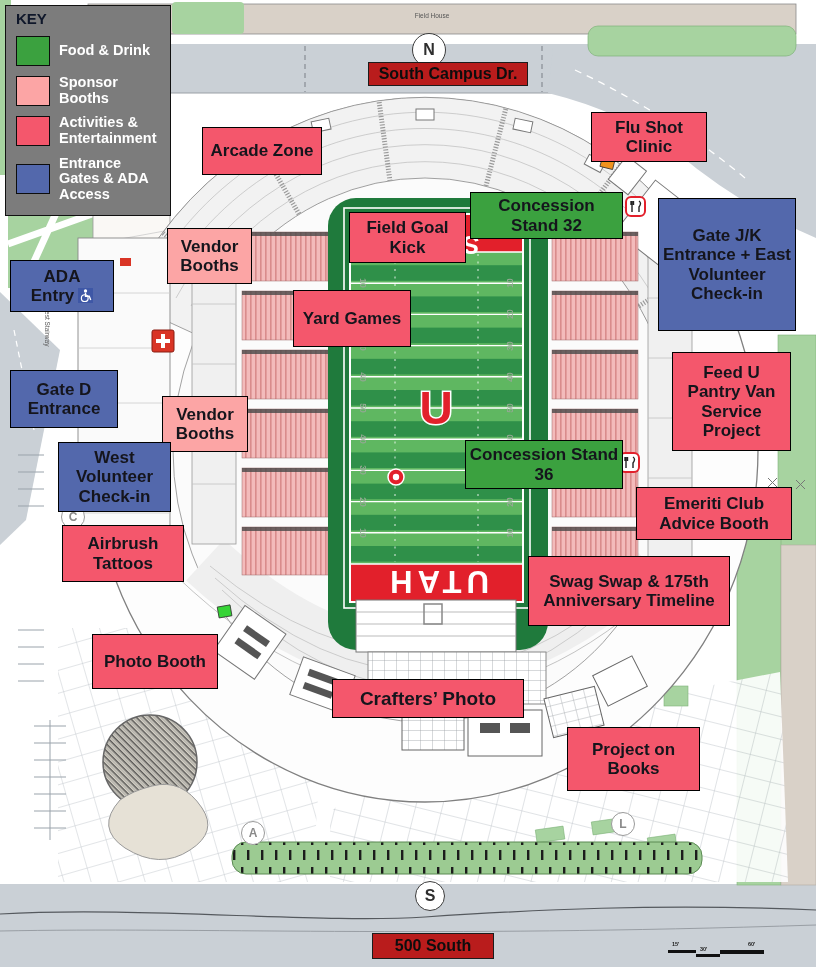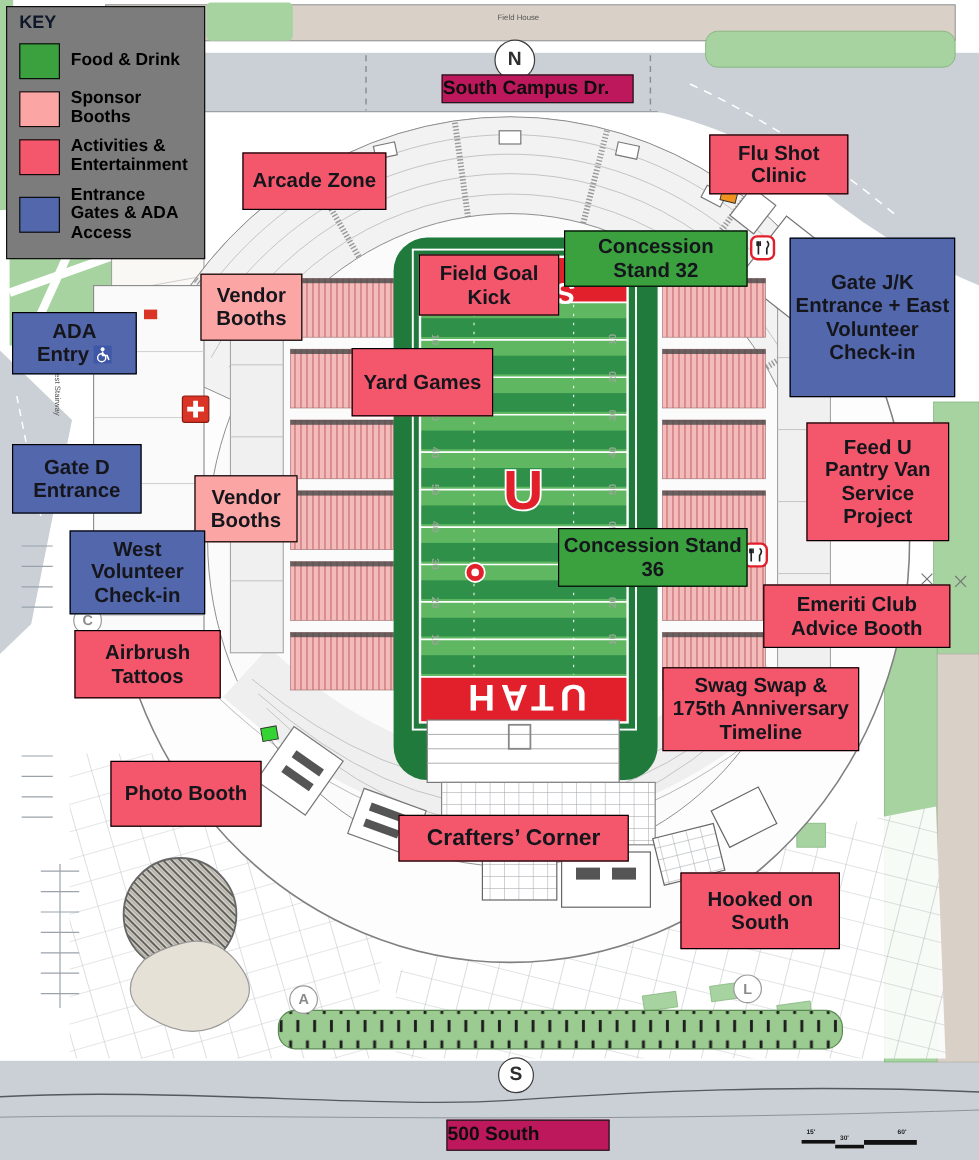--- a/index.html
+++ b/index.html
@@ -14,32 +14,32 @@
   .activity{background:#F4576C}
   .food{background:#3BA13F}
   .sponsor{background:#fca5a5}
   .entrance{background:#5368AC}
 
   .marker{position:absolute;background:#fff;border:1.7px solid #3c3c3c;border-radius:50%;
           display:flex;align-items:center;justify-content:center;font-weight:bold;color:#2e2e2e;
           box-sizing:border-box;font-size:16px}
   .m-sm{border-color:#9a9a9a;color:#8a8a8a;font-size:12px;border-width:1.3px}
 
-  .roadlbl{position:absolute;background:#be185d;border:1.6px solid #1c1c1c;color:#0d0d0d;
-           font-weight:bold;display:flex;align-items:center;box-sizing:border-box}
+  .roadlbl{position:absolute;background:#b91c1c;border:1.6px solid #1c1c1c;color:#0d0d0d;
+           font-weight:bold;display:flex;align-items:center;justify-content:center;box-sizing:border-box}
 
   .maptext{position:absolute;color:#555;font-size:6.5px}
   .vert{writing-mode:vertical-rl}
 
   .keypanel{position:absolute;left:5px;top:5px;width:166px;background:#7C7C7C;border:1.6px solid #111;
             padding:4px 8px 12px 10px;box-sizing:border-box}
   .keytitle{font-weight:bold;font-size:15px;color:#0f172a}
   .keyrow{display:flex;align-items:center;margin-top:9px}
   .swatch{width:34px;height:30px;border:1.7px solid #0d0d0d;margin-right:9px;flex:0 0 auto;box-sizing:border-box}
-  .keylabel{font-weight:bold;font-size:14.5px;line-height:1.08;color:#000000}
+  .keylabel{font-weight:bold;font-size:14.5px;line-height:1.08;color:#ffffff}
 
   .ada-wrap{width:80px}
   .ada-ic{display:inline-block;width:15px;height:15px;background:#3E57A6;vertical-align:-2px;margin-left:4px}
   .tick{position:absolute;font-size:5.5px;color:#222;font-weight:bold}
 </style>
 </head>
 <body>
 
 <div class="stage">
 
@@ -320,21 +320,21 @@
 <div class="marker m-sm" style="left:61px;top:505px;width:24px;height:24px">
       <span>C</span>
     </div>
 <div class="marker m-sm" style="left:611px;top:812px;width:24px;height:24px">
       <span>L</span>
     </div>
 
 <div class="roadlbl" style="left:368px;top:62px;width:160px;height:24px;font-size:16px">
       <span>South Campus Dr.</span>
     </div>
-<div class="roadlbl" style="left:372px;top:933px;width:136px;height:26px;font-size:16px">
+<div class="roadlbl" style="left:372px;top:933px;width:122px;height:26px;font-size:16px">
       <span>500 South</span>
     </div>
 <div class="maptext" style="left:362px;top:12px;width:140px;text-align:center"><span>Field House</span></div>
 <div class="maptext vert" style="left:44px;top:305px"><span>West Stairway</span></div>
 
 <div class="keypanel">
   <div class="keytitle">KEY</div>
   <div class="keyrow">
     <div class="swatch food"></div>
     <div class="keylabel">Food &amp; Drink</div>
@@ -395,30 +395,30 @@
     </div>
 <div class="lbl entrance" style="left:58px;top:442px;width:113px;height:70px">
       <span>West Volunteer Check-in</span>
     </div>
 <div class="lbl activity" style="left:636px;top:487px;width:156px;height:53px">
       <span>Emeriti Club Advice Booth</span>
     </div>
 <div class="lbl activity" style="left:62px;top:525px;width:122px;height:57px">
       <span>Airbrush Tattoos</span>
     </div>
-<div class="lbl activity" style="left:552px;top:556px;width:164px;height:70px">
+<div class="lbl activity" style="left:528px;top:556px;width:202px;height:70px">
       <span>Swag Swap &amp; 175th Anniversary Timeline</span>
     </div>
 <div class="lbl activity" style="left:92px;top:634px;width:126px;height:55px">
       <span>Photo Booth</span>
     </div>
 <div class="lbl activity" style="left:332px;top:679px;width:192px;height:39px;font-size:19px">
-      <span>Crafters’ Corner</span>
+      <span>Crafters’ Photo</span>
     </div>
 <div class="lbl activity" style="left:567px;top:727px;width:133px;height:64px">
-      <span>Hooked on South</span>
+      <span>Project on Books</span>
     </div>
 
 <span class="tick" style="left:672px;top:941px"><span>15'</span></span>
 <span class="tick" style="left:700px;top:946px"><span>30'</span></span>
 <span class="tick" style="left:748px;top:941px"><span>60'</span></span>
 
 </div>
 
 </body></html>

